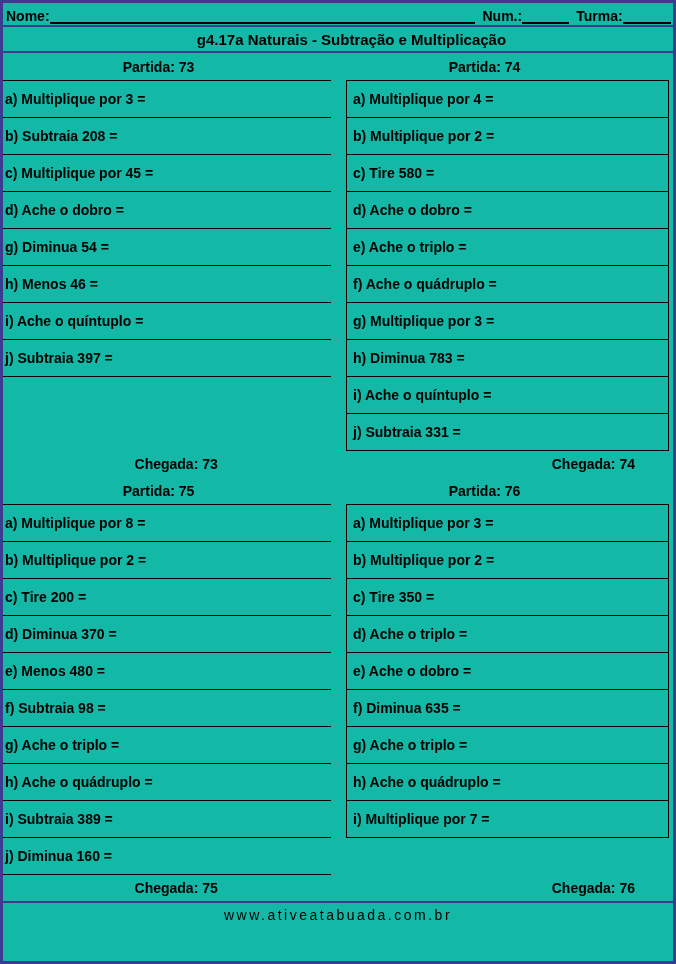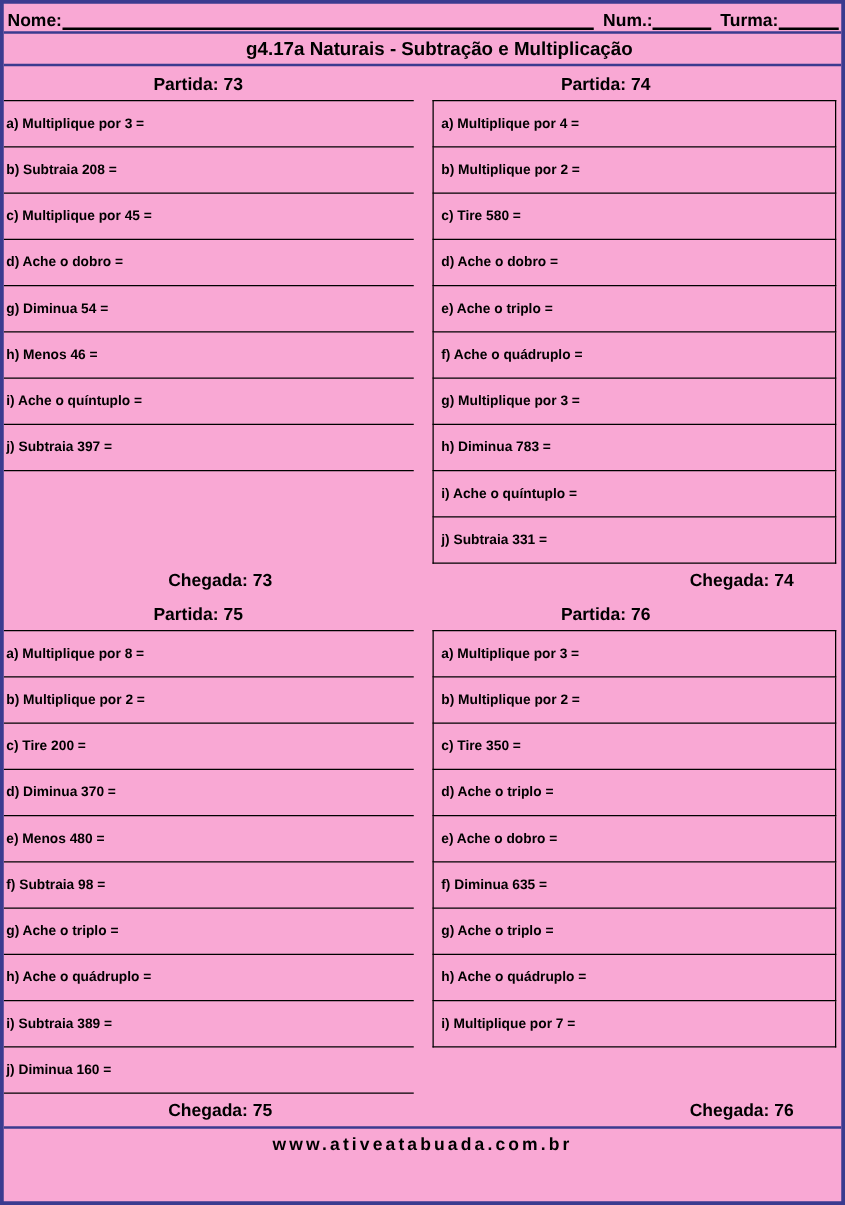--- a/index.html
+++ b/index.html
@@ -10,21 +10,21 @@
   }
   body {
     font-family: "Liberation Sans", sans-serif;
     -webkit-font-smoothing: none;
   }
   #page {
     position: relative;
     width: 676px;
     height: 964px;
     box-sizing: border-box;
-    background: #f9a8d4;
+    background: #14b8a6;
     border: 3px solid #3b3b8f;
     overflow: hidden;
   }
   .inner {
     position: relative;
     width: 670px;
     height: 958px;
     box-sizing: border-box;
     padding: 0;
   }
@@ -114,21 +114,21 @@
     border-left: none;
     border-right: none;
   }
   table.qtable.right td {
     border: 1px solid #000;
   }
   table.qtable td {
     height: 37px;
     box-sizing: border-box;
     padding: 0 0 0 4px;
-    font-size: 11px;
+    font-size: 14px;
     font-weight: bold;
     color: #000;
     vertical-align: middle;
     white-space: nowrap;
   }
   table.qtable.left td { padding-left: 2px; }
   table.qtable.right td { padding-left: 6px; }
 
   
   .chegada-row {
@@ -151,21 +151,21 @@
 
   
   .footer {
     height: 26px;
     box-sizing: border-box;
     border-top: 2px solid #3b3b8f;
     display: flex;
     align-items: center;
     justify-content: center;
     font-size: 14px;
-    font-weight: bold;
+    font-weight: normal;
     letter-spacing: 2.5px;
     color: #000;
   }
 </style>
 </head>
 <body>
 
 <div id="page">
   <div class="inner">
 

